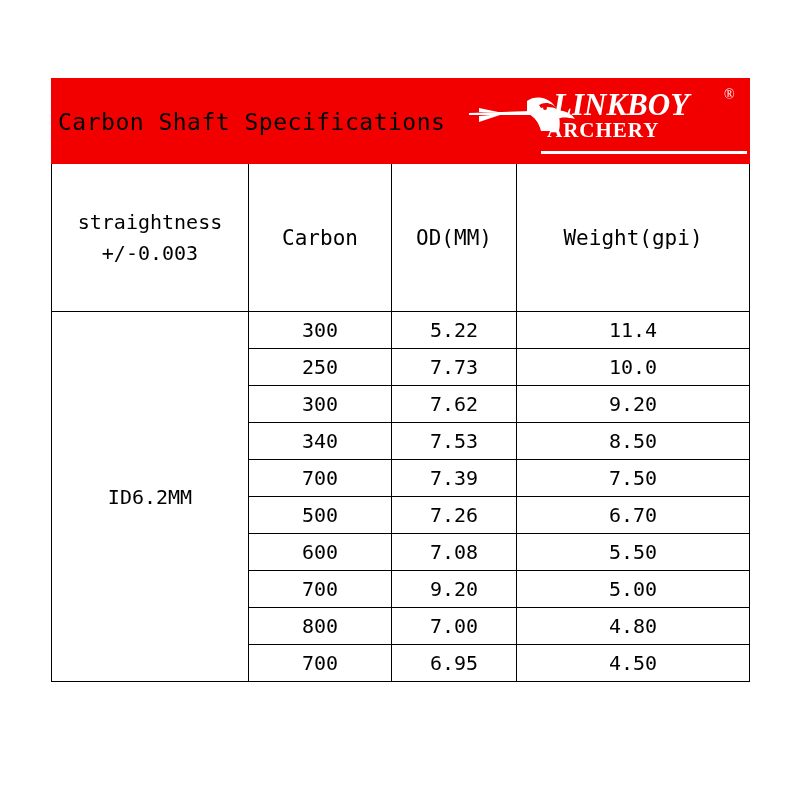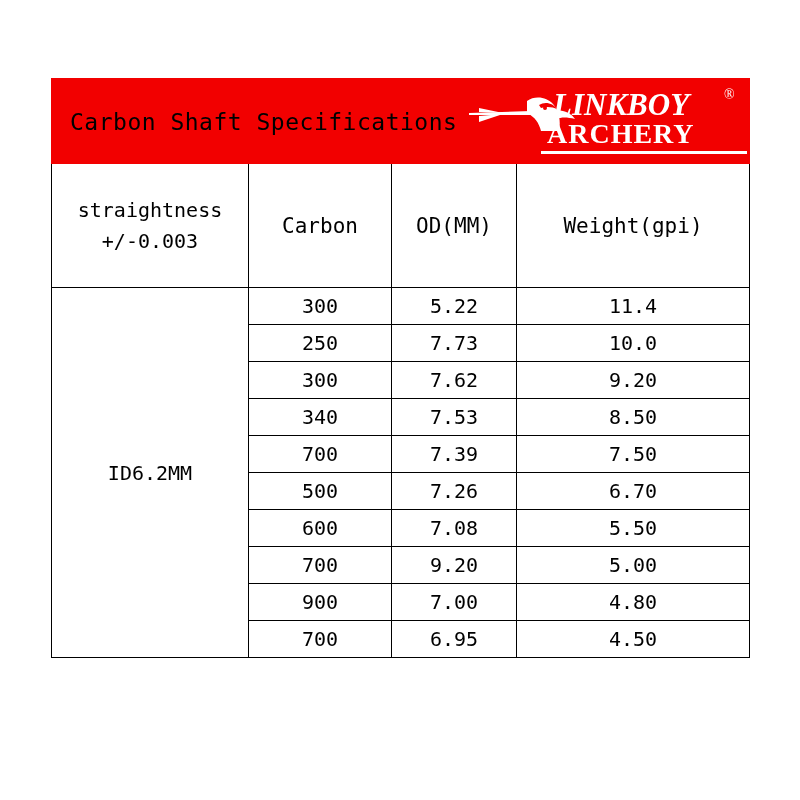--- a/index.html
+++ b/index.html
@@ -45,21 +45,21 @@
   }
 
   .header-inner {
     position: relative;
     height: 84px;
     width: 100%;
   }
 
   .header-title {
     position: absolute;
-    left: 18px;
+    left: 6px;
     top: 30px;
     font-size: 23px;
     color: #000000;
     letter-spacing: 0.5px;
     white-space: nowrap;
     text-align: center;
   }
 
   
   .logo-wrap {
@@ -99,38 +99,38 @@
     font-size: 14px;
     color: #ffffff;
   }
 
   .logo-archery {
     position: absolute;
     left: 78px;
     top: 33px;
     font-family: "Liberation Serif", serif;
     font-weight: bold;
-    font-size: 28px;
+    font-size: 21px;
     color: #ffffff;
     letter-spacing: 1px;
     white-space: nowrap;
   }
 
   .logo-underline {
     position: absolute;
     left: 72px;
     top: 66px;
     width: 206px;
     height: 3px;
     background: #ffffff;
   }
 
   
   .colhead {
-    height: 124px;
+    height: 148px;
     font-size: 21px;
     margin-top: 21px;
   }
 
   .straightness {
     line-height: 1.55;
     font-size: 20px;
   }
 
   
@@ -229,21 +229,21 @@
         <td>600</td>
         <td>7.08</td>
         <td>5.50</td>
       </tr>
       <tr class="data-row">
         <td>700</td>
         <td>9.20</td>
         <td>5.00</td>
       </tr>
       <tr class="data-row">
-        <td>900</td>
+        <td>800</td>
         <td>7.00</td>
         <td>4.80</td>
       </tr>
       <tr class="data-row">
         <td>700</td>
         <td>6.95</td>
         <td>4.50</td>
       </tr>
 
     </tbody>

